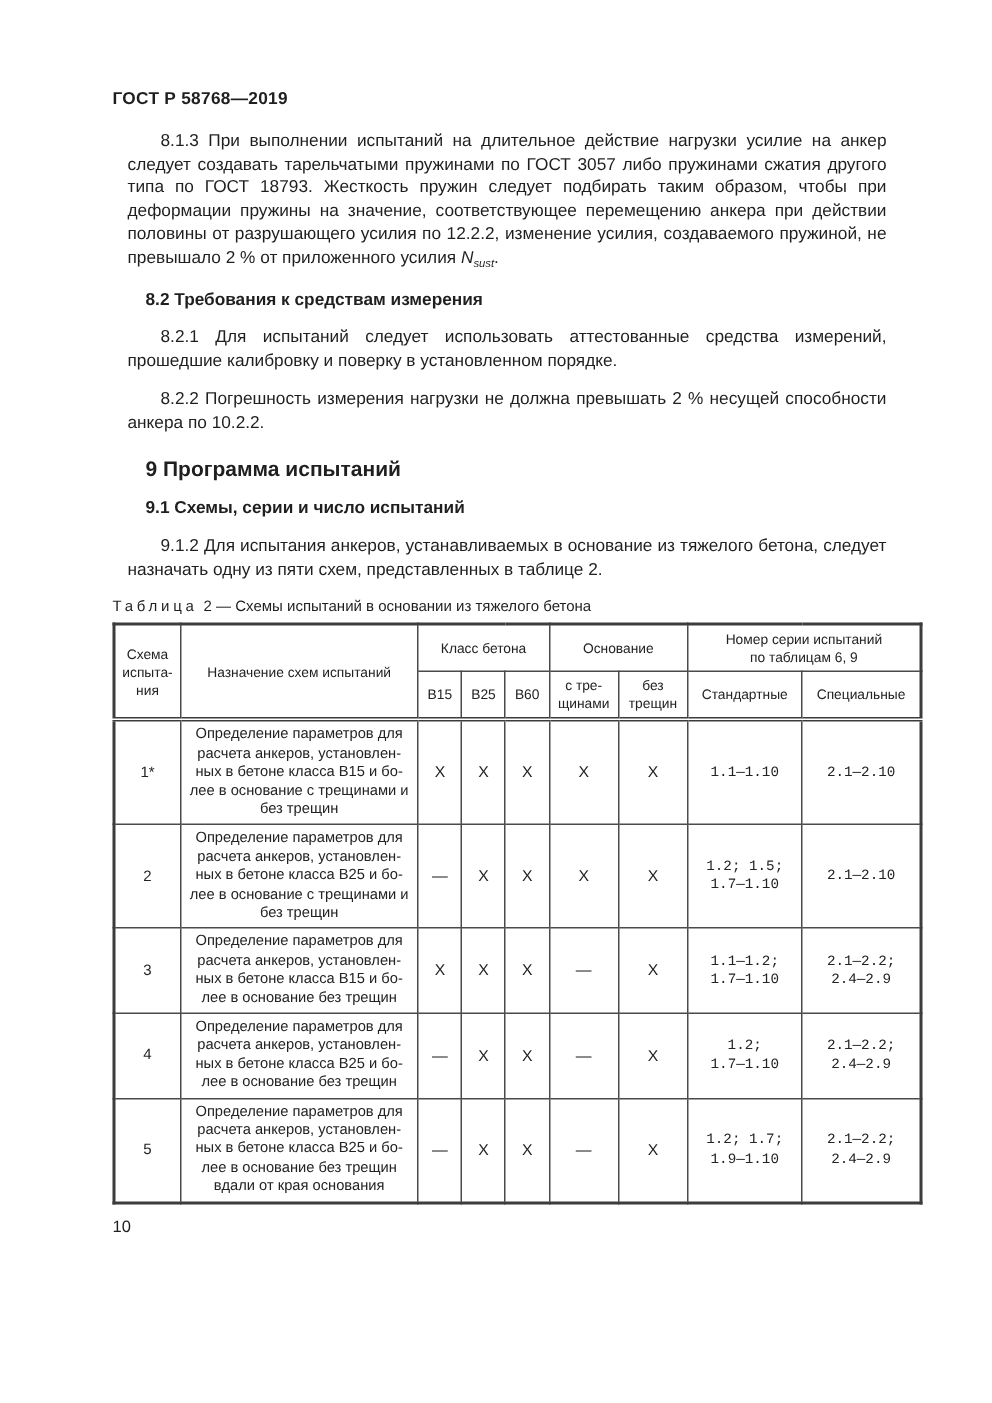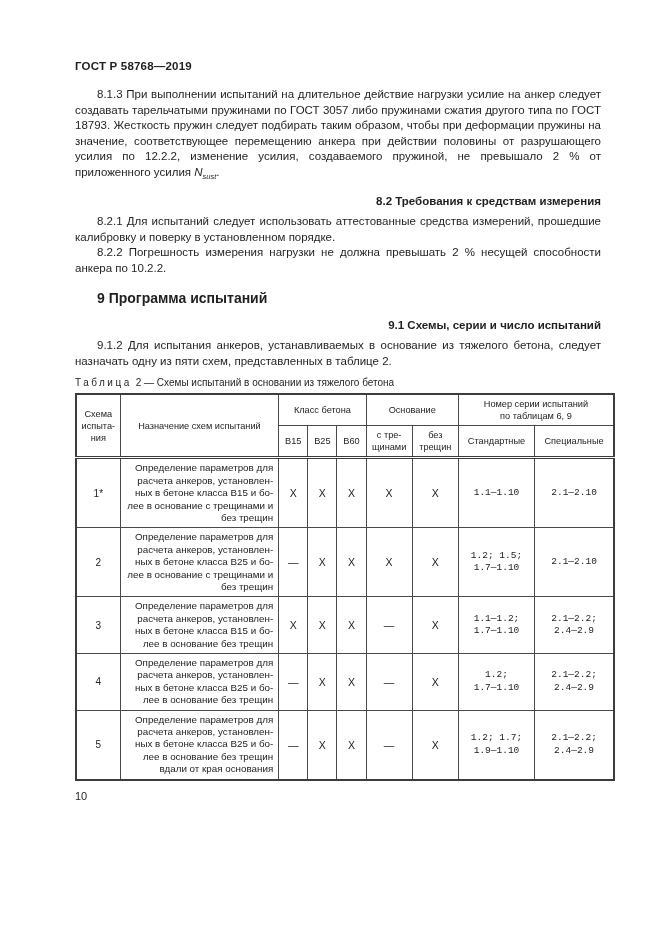--- a/index.html
+++ b/index.html
@@ -16,31 +16,30 @@
     padding: 60px 45px 0 75px;
     background: #ffffff;
   }
   .doc-header {
     font-size: 11.5px; font-weight: bold;
     margin: 0 0 15px 0;
     letter-spacing: 0.2px;
   }
   .body-text { width: 526px; }
   .para {
-    margin: 0;
+    margin: 10px;
     font-size: 11.5px; line-height: 15.5px;
     text-align: justify;
     text-indent: 22px;
   }
   .subhead {
     margin: 10px 0 5px 0;
     font-size: 11.5px; font-weight: bold;
     line-height: 15px;
     text-indent: 22px;
-    text-align: right;
   }
   .chapter-head {
     margin: 13px 0 11px 0;
     font-size: 14px; font-weight: bold;
     line-height: 18px;
     text-indent: 22px;
   }
   .force-symbol { font-style: italic; }
   .force-sub { font-size: 7.5px; font-style: italic; }
 
@@ -69,21 +68,21 @@
     line-height: 12px;
     text-align: center;
   }
   .scheme-table thead tr:last-child th,
   .scheme-table thead th[rowspan] {
     border-bottom: 3px double #3c3c3c;
   }
   .pre { white-space: pre-line; }
   td.c-scheme { text-align: center; font-size: 10px; }
   td.c-purpose {
-    text-align: right;
+    text-align: center;
     font-size: 9.8px;
     line-height: 12.4px;
     padding: 3px 5px;
     white-space: pre-line;
   }
   td.c-mark { text-align: center; font-size: 10.5px; }
   td.c-range {
     text-align: center;
     font-size: 9.5px;
     line-height: 12.5px;

